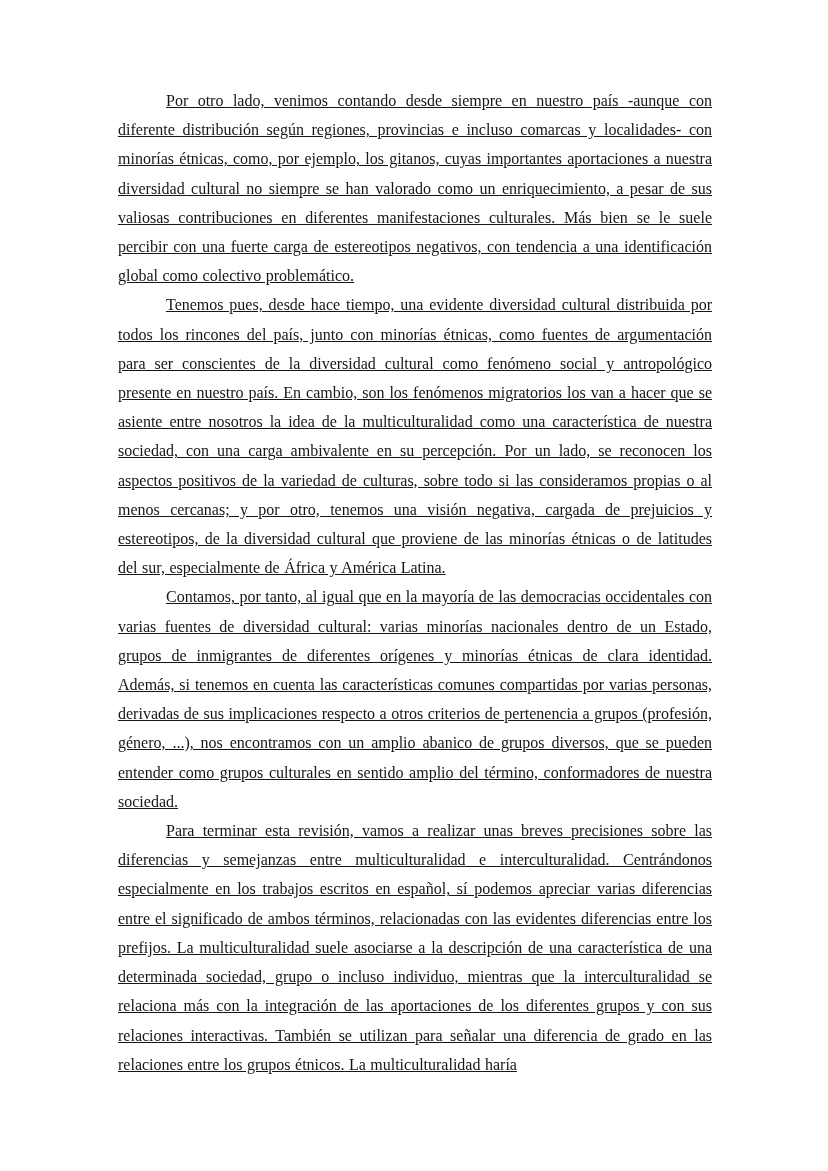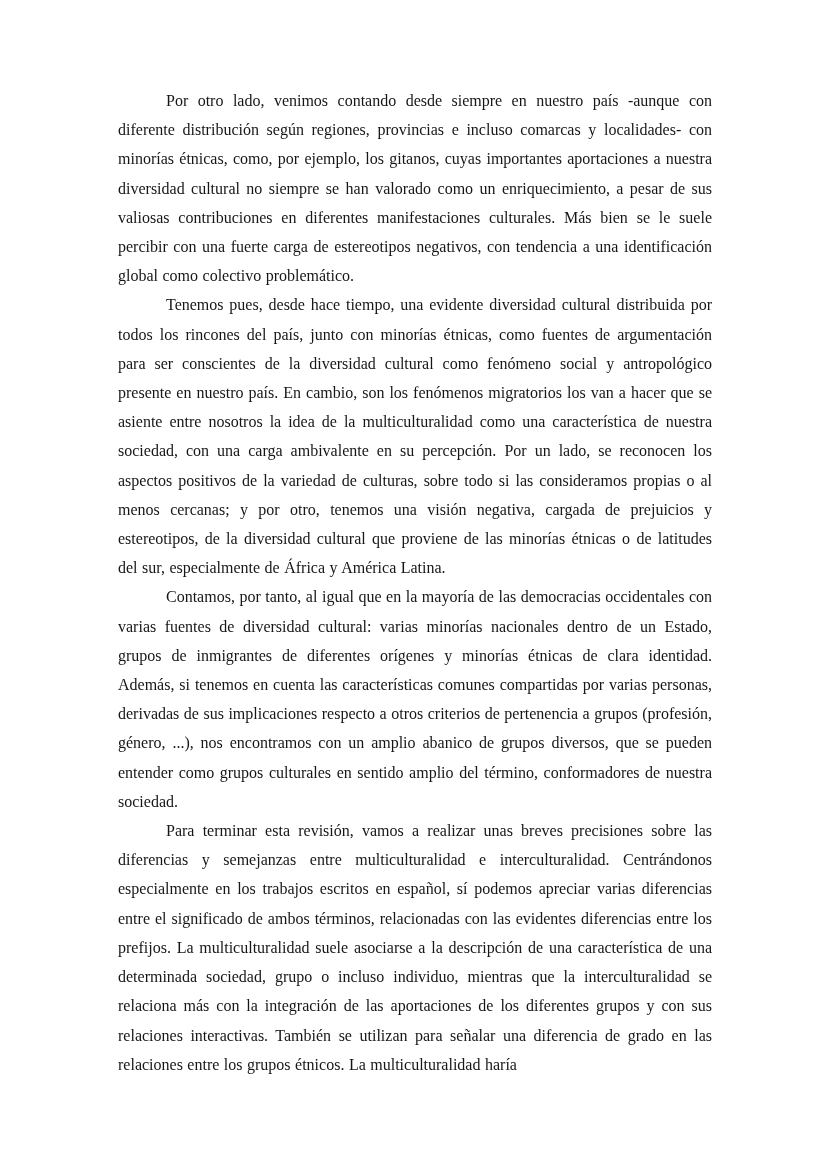--- a/index.html
+++ b/index.html
@@ -19,20 +19,21 @@
   .text-block {
     position: absolute;
     left: 118px;
     top: 86px;
     width: 594px;
     color: #161616;
     font-family: "Liberation Serif", "DejaVu Serif", serif;
     font-size: 16px;
     line-height: 29.2px;
     text-align: justify;
+    text-decoration: underline;
   }
   .text-block p {
     margin: 0;
     padding: 0;
     text-indent: 48px;
     word-spacing: 0.5px;
   }
 </style>
 </head>
 <body>

